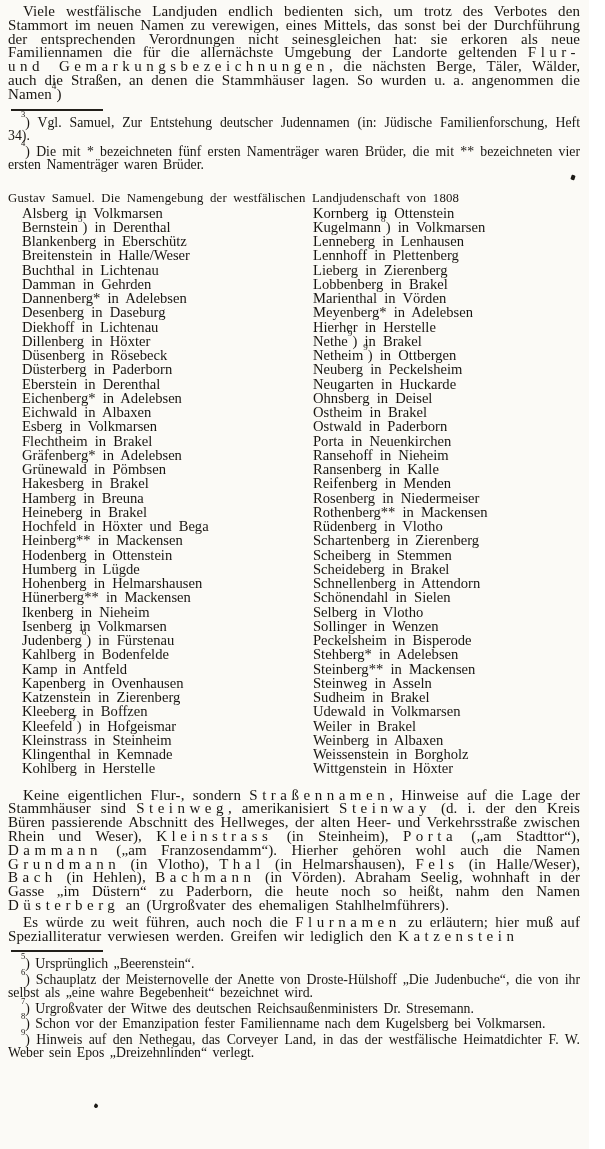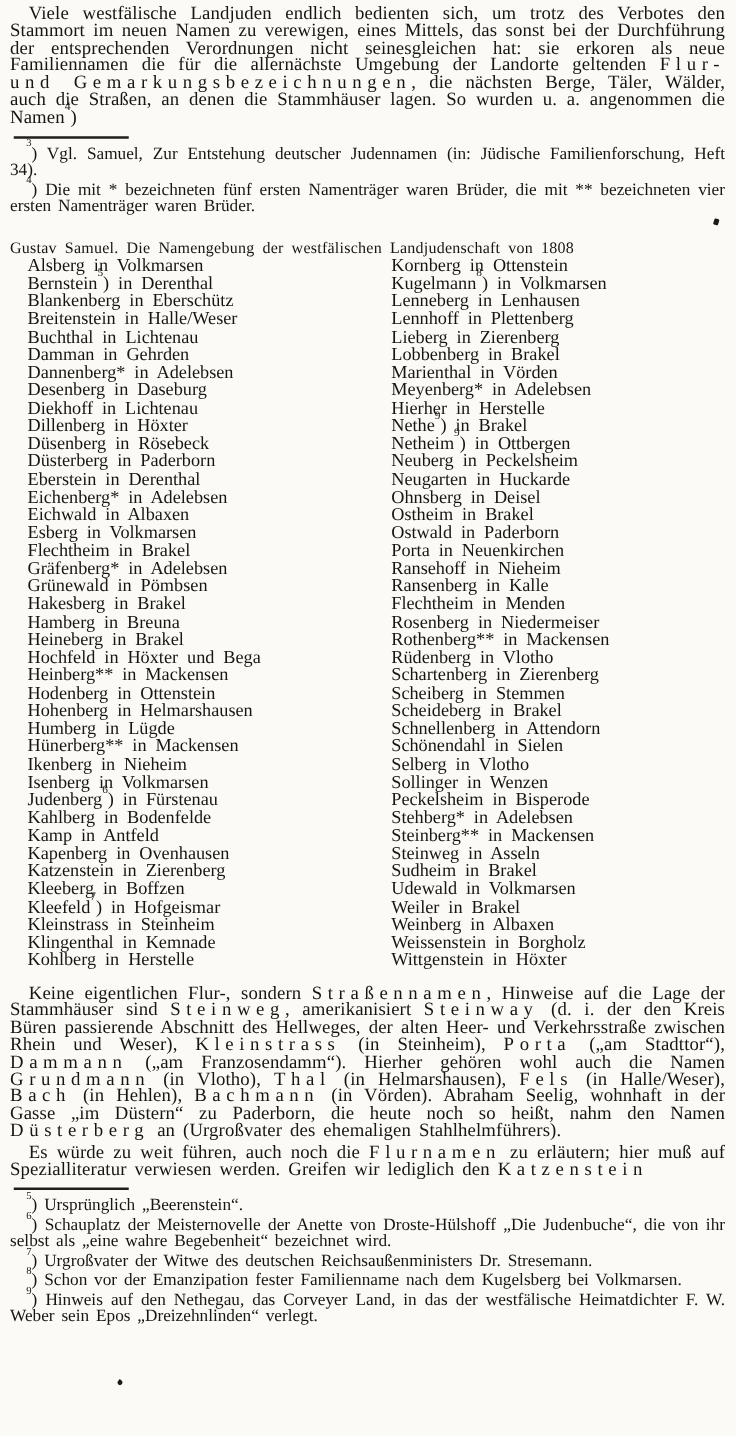--- a/index.html
+++ b/index.html
@@ -101,22 +101,22 @@
         <div class="name-row">Esberg in Volkmarsen</div>
         <div class="name-row">Flechtheim in Brakel</div>
         <div class="name-row">Gräfenberg* in Adelebsen</div>
         <div class="name-row">Grünewald in Pömbsen</div>
         <div class="name-row">Hakesberg in Brakel</div>
         <div class="name-row">Hamberg in Breuna</div>
         <div class="name-row">Heineberg in Brakel</div>
         <div class="name-row">Hochfeld in Höxter und Bega</div>
         <div class="name-row">Heinberg** in Mackensen</div>
         <div class="name-row">Hodenberg in Ottenstein</div>
+        <div class="name-row">Humberg in Lügde</div>
         <div class="name-row">Hohenberg in Helmarshausen</div>
-        <div class="name-row">Humberg in Lügde</div>
         <div class="name-row">Hünerberg** in Mackensen</div>
         <div class="name-row">Ikenberg in Nieheim</div>
         <div class="name-row">Isenberg in Volkmarsen</div>
         <div class="name-row"><span>Judenberg</span><sup>6</sup><span>) in Fürstenau</span></div>
         <div class="name-row">Kahlberg in Bodenfelde</div>
         <div class="name-row">Kamp in Antfeld</div>
         <div class="name-row">Kapenberg in Ovenhausen</div>
         <div class="name-row">Katzenstein in Zierenberg</div>
         <div class="name-row">Kleeberg in Boffzen</div>
         <div class="name-row"><span>Kleefeld</span><sup>7</sup><span>) in Hofgeismar</span></div>
@@ -137,21 +137,21 @@
         <div class="name-row"><span>Nethe</span><sup>9</sup><span>) in Brakel</span></div>
         <div class="name-row"><span>Netheim</span><sup>9</sup><span>) in Ottbergen</span></div>
         <div class="name-row">Neuberg in Peckelsheim</div>
         <div class="name-row">Neugarten in Huckarde</div>
         <div class="name-row">Ohnsberg in Deisel</div>
         <div class="name-row">Ostheim in Brakel</div>
         <div class="name-row">Ostwald in Paderborn</div>
         <div class="name-row">Porta in Neuenkirchen</div>
         <div class="name-row">Ransehoff in Nieheim</div>
         <div class="name-row">Ransenberg in Kalle</div>
-        <div class="name-row">Flechtheim in Menden</div>
+        <div class="name-row">Reifenberg in Menden</div>
         <div class="name-row">Rosenberg in Niedermeiser</div>
         <div class="name-row">Rothenberg** in Mackensen</div>
         <div class="name-row">Rüdenberg in Vlotho</div>
         <div class="name-row">Schartenberg in Zierenberg</div>
         <div class="name-row">Scheiberg in Stemmen</div>
         <div class="name-row">Scheideberg in Brakel</div>
         <div class="name-row">Schnellenberg in Attendorn</div>
         <div class="name-row">Schönendahl in Sielen</div>
         <div class="name-row">Selberg in Vlotho</div>
         <div class="name-row">Sollinger in Wenzen</div>

